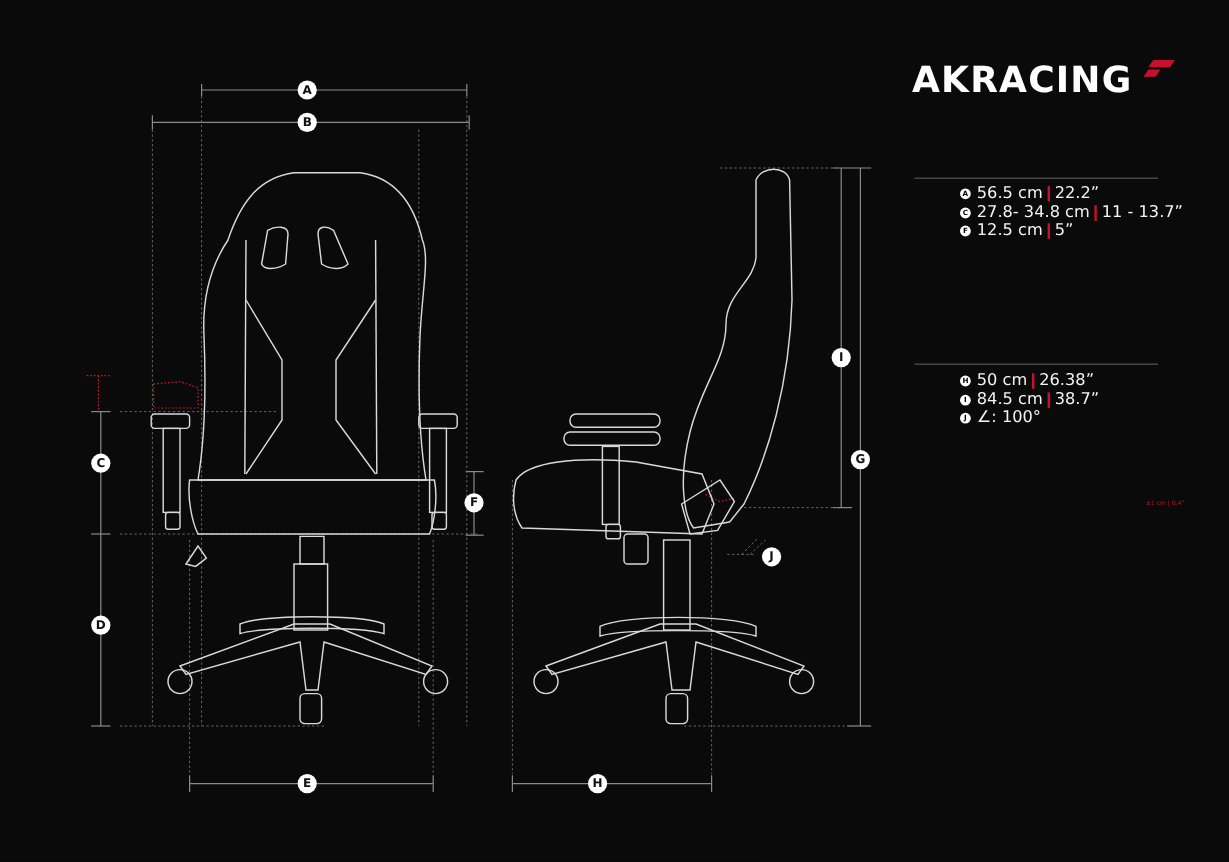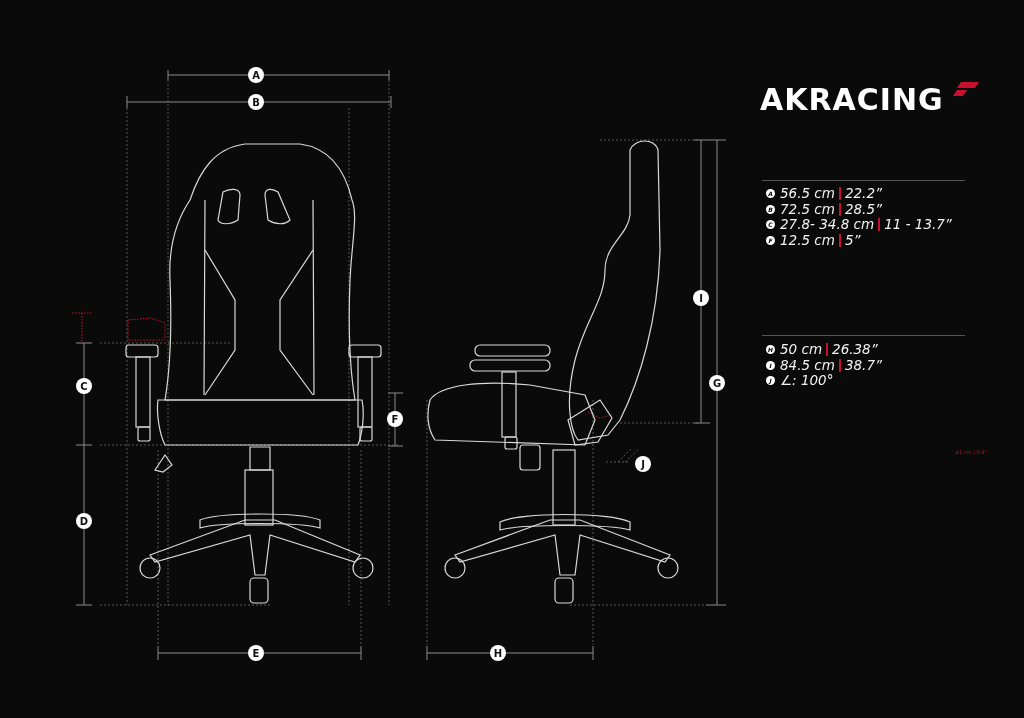--- a/index.html
+++ b/index.html
@@ -1,21 +1,21 @@
 <!DOCTYPE html>
 <html><head>
 <meta charset="utf-8">
 <style>
   html, body { margin:0; padding:0; background:#0a0a0a; }
   body { width:1024px; height:718px; position:relative; overflow:hidden; font-family:"DejaVu Sans", sans-serif; color:#fff; }
-  .abs { position:absolute;margin-top:32px; }
+  .abs { position:absolute; }
   svg.draw { position:absolute; left:0; top:0; }
   .logo { left:760px; top:50px; font-family:"DejaVu Sans", sans-serif; font-weight:bold; font-size:30px; letter-spacing:1px; color:#fff; }
   .spec-rule { height:1px; background:#555; }
-  .spec-list { left:766px; font-size:13.5px; line-height:15.5px; color:#f2f2f2;font-style:italic; }
+  .spec-list { left:800px; font-size:13.5px; line-height:15.5px; color:#f2f2f2; }
   .spec-row { display:flex; align-items:center; white-space:nowrap; }
   .badge { display:inline-flex; width:9px; height:9px; border-radius:50%; background:#fff; color:#000; font-size:6px; font-weight:bold; align-items:center; justify-content:center; margin-right:5px; flex:none; }
   .sep { display:inline-block; width:2px; height:13px; background:#c8102e; margin:0 4px; }
   .tol { left:955px; top:417px; font-size:5px; color:#c8102e; }
   .dimlabel { position:absolute; width:16px; height:16px; border-radius:50%; background:#fff; color:#111; font-size:10px; font-weight:bold; display:flex; align-items:center; justify-content:center; transform:translate(-50%,-50%); }
 </style>
 </head>
 <body>
 
 <svg class="draw" width="1024" height="718" viewBox="0 0 1024 718">
@@ -146,26 +146,20 @@
 
 <div class="abs spec-rule" style="left:762px; top:148px; width:203px;"></div>
 <div class="abs spec-list" style="top:154px;">
   <div class="spec-row">
       <span class="badge">A</span>
       <span>56.5 cm</span>
       <span class="sep"></span>
       <span>22.2”</span>
     </div>
   <div class="spec-row">
-      <span class="badge">B</span>
-      <span>72.5 cm</span>
-      <span class="sep"></span>
-      <span>28.5”</span>
-    </div>
-  <div class="spec-row">
       <span class="badge">C</span>
       <span>27.8- 34.8 cm</span>
       <span class="sep"></span>
       <span>11 - 13.7”</span>
     </div>
   <div class="spec-row">
       <span class="badge">F</span>
       <span>12.5 cm</span>
       <span class="sep"></span>
       <span>5”</span>

